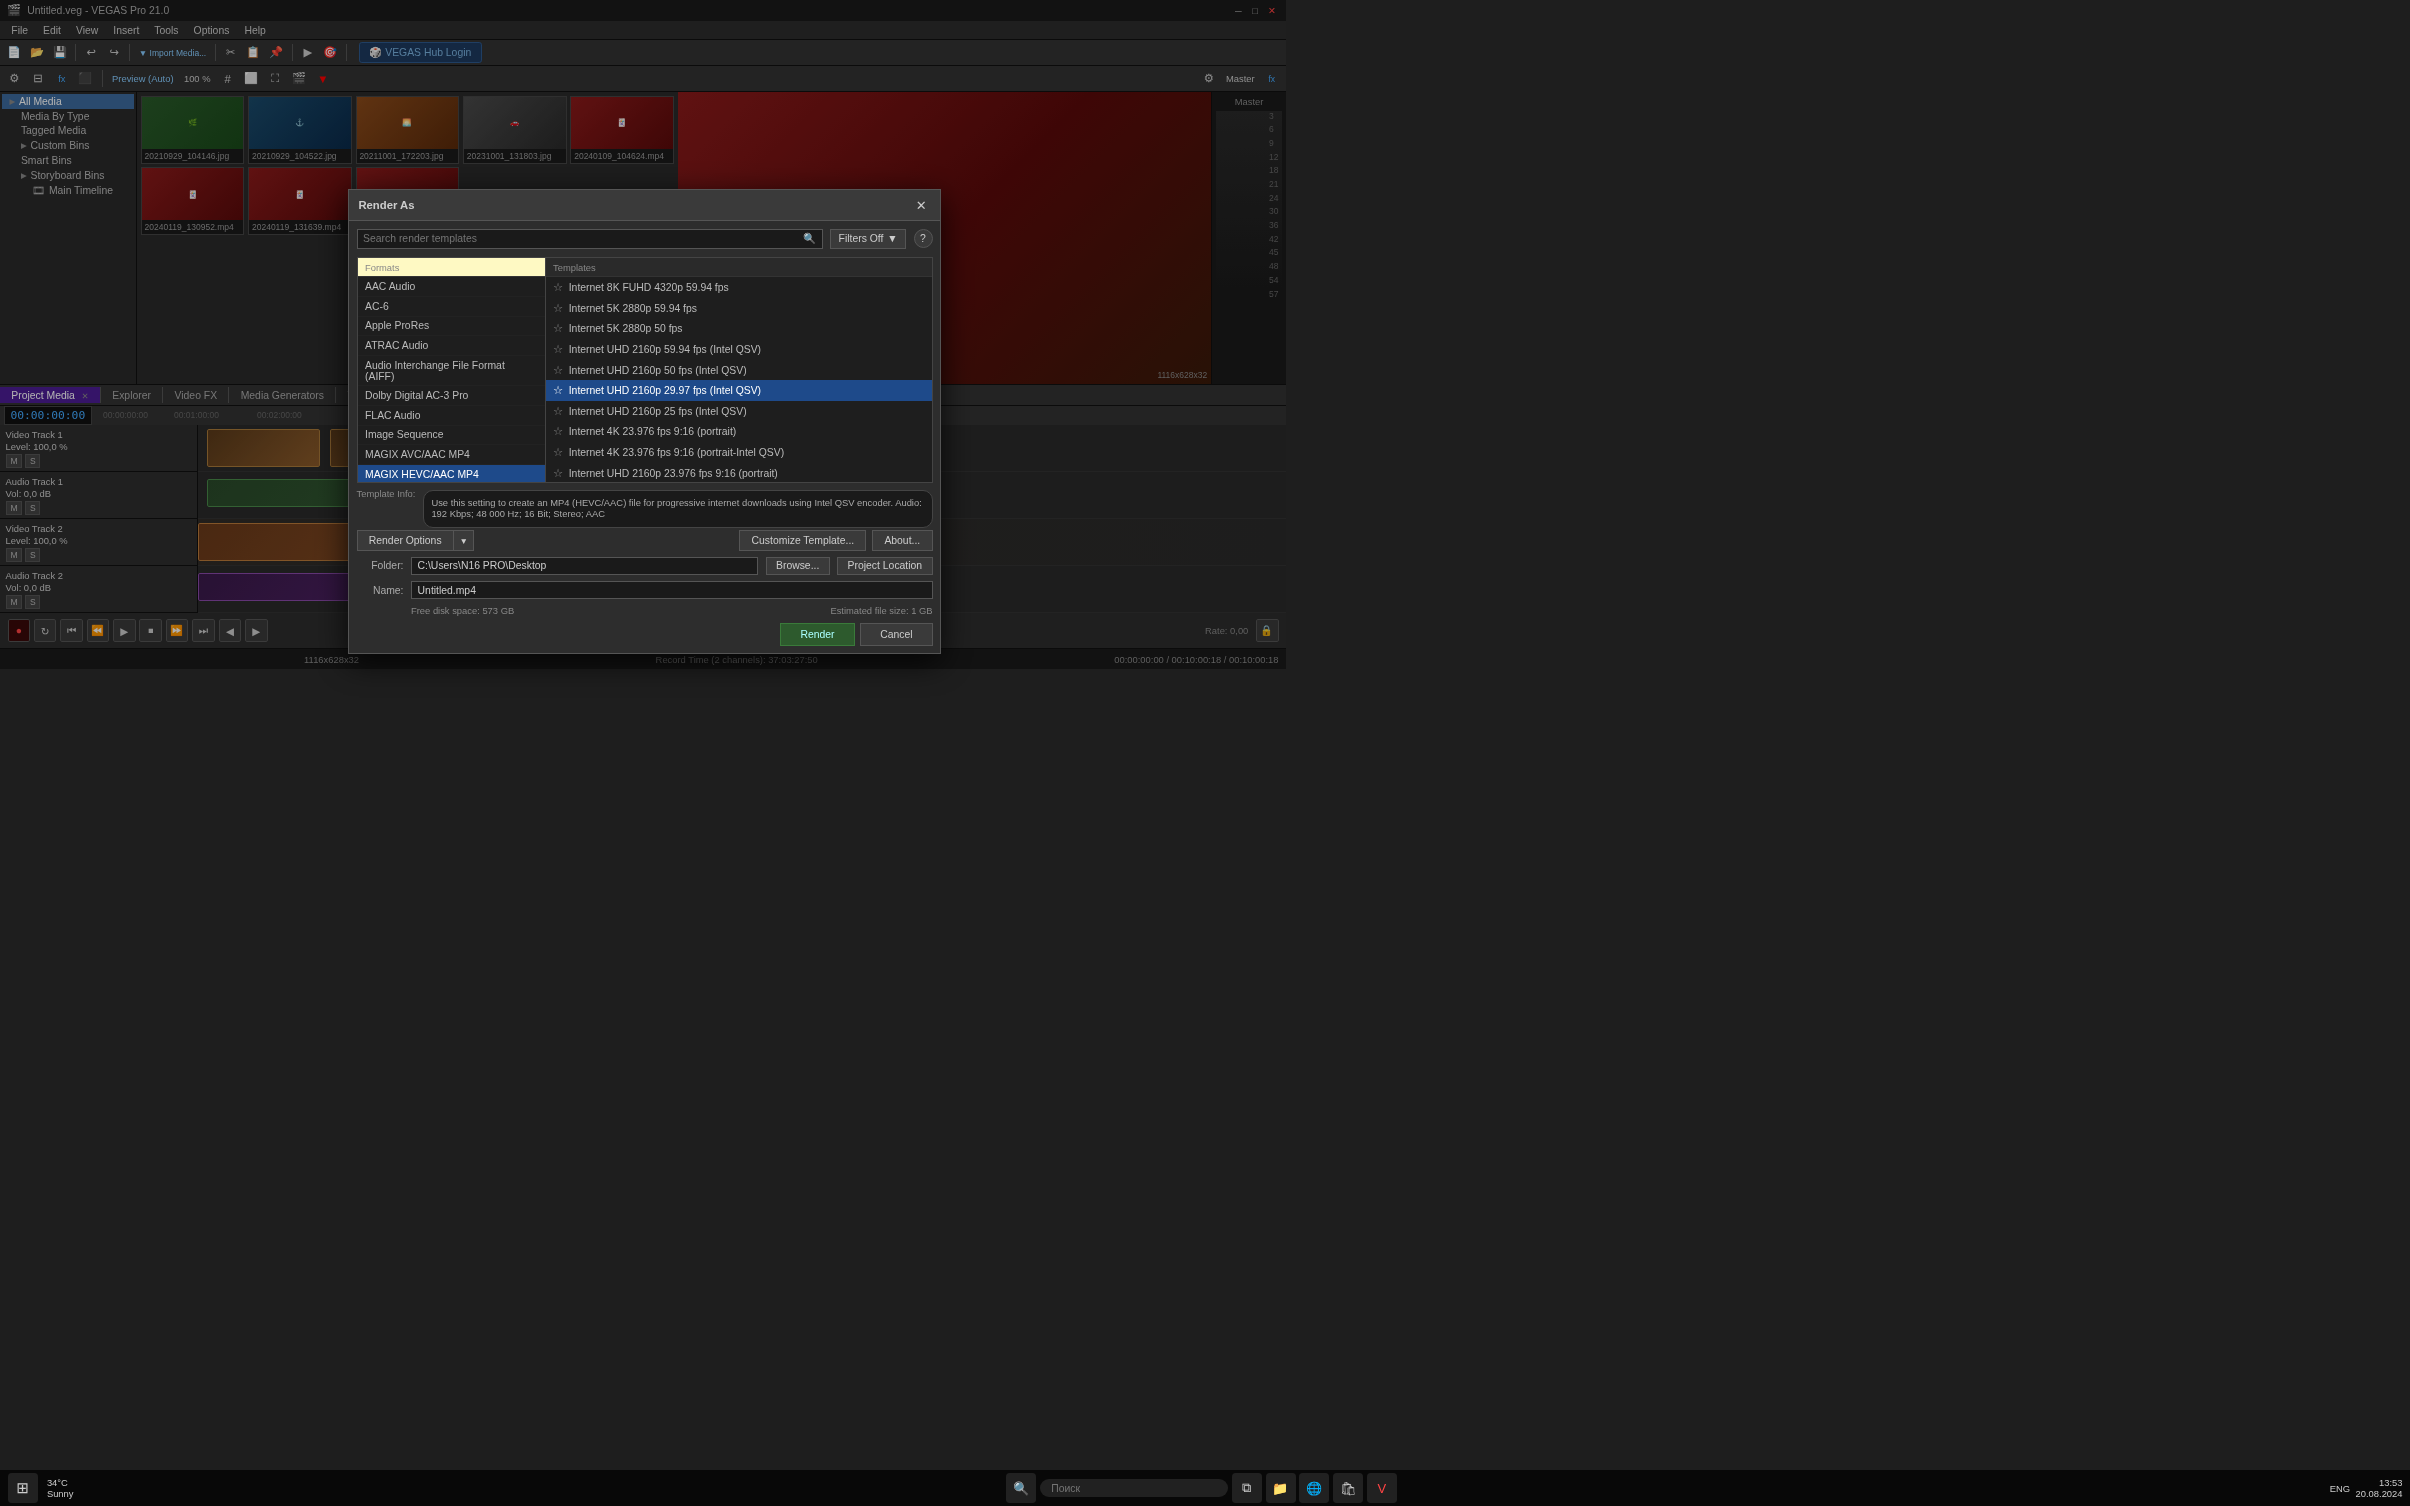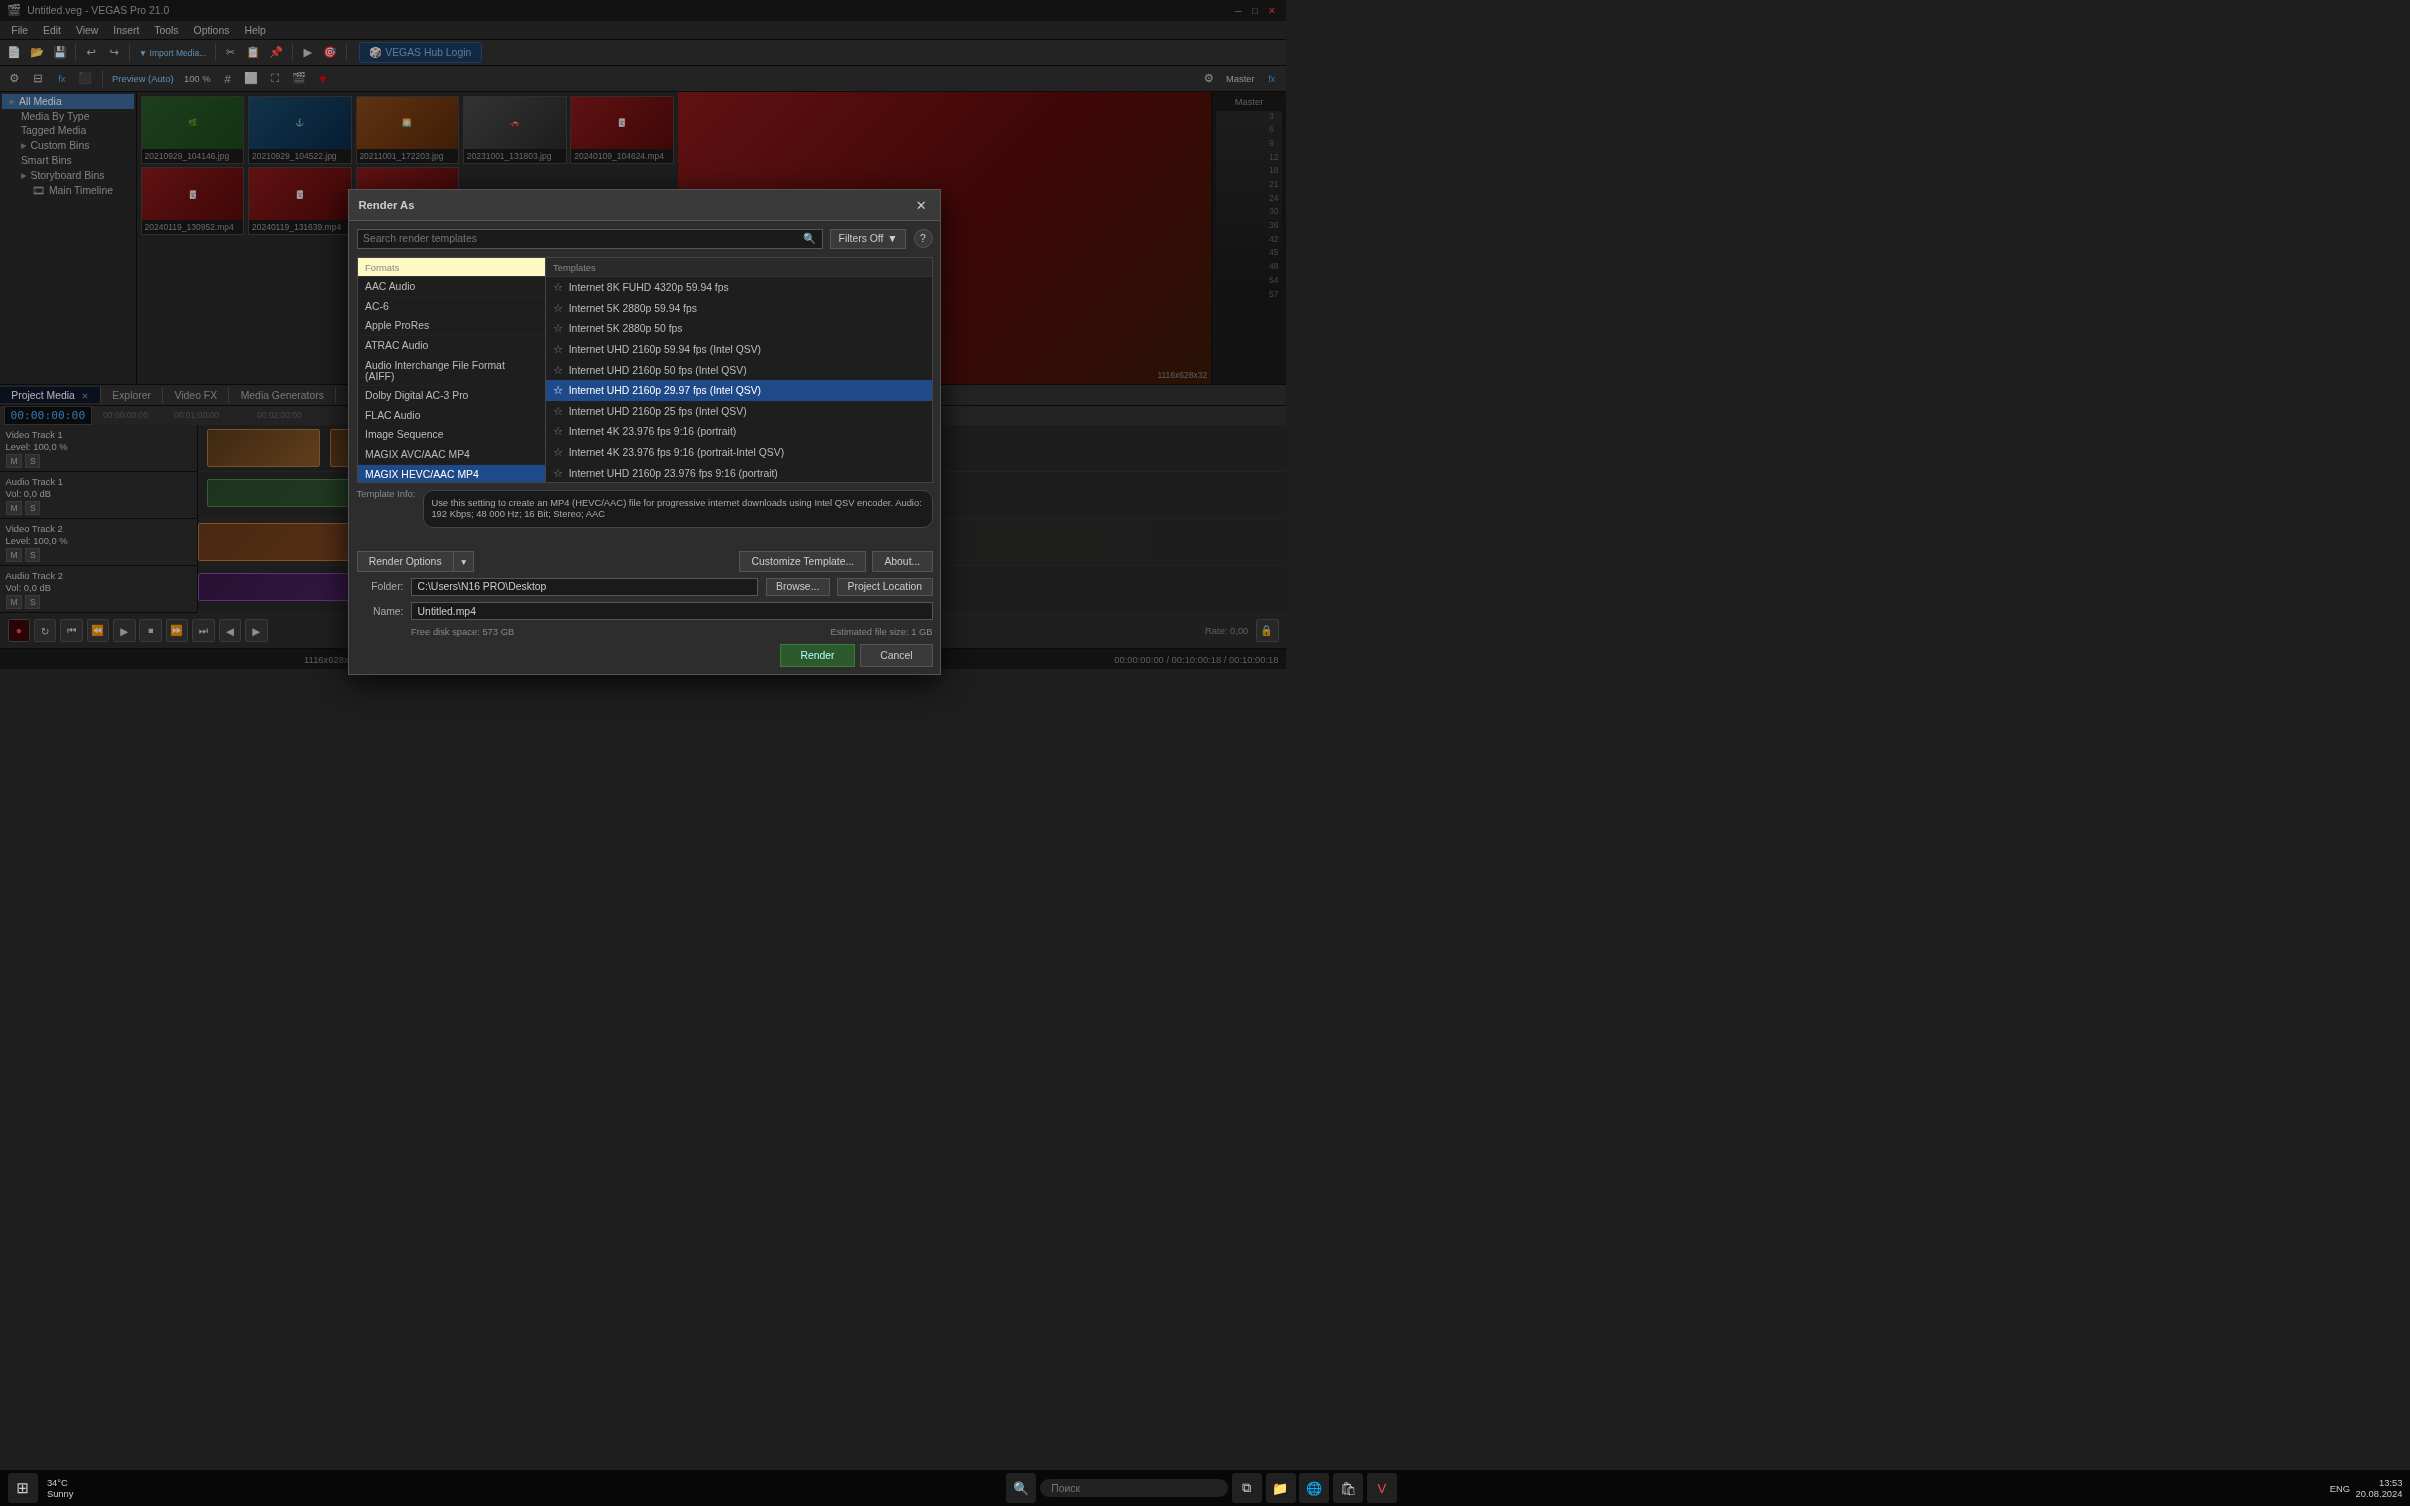--- a/index.html
+++ b/index.html
@@ -46,21 +46,21 @@
     .thumb-img.street { background: linear-gradient(135deg, #4a4a4a, #2a2a2a); }
     .thumb-img.cards { background: linear-gradient(135deg, #8a1a1a, #5a0a0a); }
     .thumb-img.port { background: linear-gradient(135deg, #1a4a6a, #0a2a4a); }
     
     
     #preview-area { background: #1a1a1a; flex: 1; position: relative; }
     
     
     #bottom-tabs { background: #333; height: 21px; display: flex; align-items: center; border-top: 0.9px solid #111; }
     .bottom-tab { padding: 2.8px 11.3px; font-size: 10.4px; cursor: pointer; color: #aaa; border-right: 0.9px solid #555; }
-    .bottom-tab.active { background: #0f172a; color: white; }
+    .bottom-tab.active { background: #4c1d95; color: white; }
     .tab-close { margin-left: 3.8px; font-size: 8.5px; color: #888; }
     
     
     #timeline { height: 207px; background: #2a2a2a; display: flex; flex-direction: column; border-top: 0.9px solid #111; }
     #timeline-header { height: 21px; background: #333; display: flex; align-items: center; padding: 0 3.8px; gap: 3.8px; }
     #timeline-body { display: flex; flex: 1; }
     #track-headers { width: 198px; background: #2e2e2e; border-right: 0.9px solid #111; overflow-y: hidden; }
     .track-header { height: 47px; border-bottom: 0.9px solid #111; padding: 3.8px 5.6px; display: flex; flex-direction: column; gap: 1.9px; }
     .track-name { font-size: 9.4px; color: #ccc; }
     .track-controls { display: flex; gap: 2.8px; align-items: center; }
@@ -107,21 +107,21 @@
     .format-item.selected { background: #1e4a8a; color: white; }
     #templates-panel { flex: 1; background: #1e1e1e; overflow-y: auto; }
     #templates-header { padding: 3.8px 7.5px; font-size: 9.4px; color: #888; border-bottom: 0.9px solid #333; background: #2a2a2a; }
     .template-item { padding: 3.8px 7.5px; cursor: pointer; font-size: 10.4px; color: #bbb; display: flex; align-items: center; gap: 5.6px; }
     .template-item.selected { background: #1e4a8a; color: white; }
     .star-icon { color: #888; font-size: 11.3px; }
     .star-icon.selected { color: white; }
     
     #template-info { margin-top: 3.8px; padding: 5.6px 7.5px; background: #1a1a1a; border: 0.9px solid #444; font-size: 9.4px; color: #aaa; min-height: 38px; }
     
-    #dialog-actions { display: flex; gap: 5.6px; margin-top: 23px; justify-content: flex-start; }
+    #dialog-actions { display: flex; gap: 5.6px; margin-top: 2px; justify-content: flex-start; }
     .dialog-btn-group { display: flex; }
     .dialog-btn { padding: 3.8px 11.3px; background: #3a3a3a; border: 0.9px solid #555; color: #ccc; cursor: pointer; font-size: 10.4px; }
     .dialog-btn-arrow { padding: 3.8px 5.6px; background: #3a3a3a; border: 0.9px solid #555; border-left: none; color: #ccc; cursor: pointer; font-size: 8.5px; }
     
     #folder-row, #name-row, #disk-row { display: flex; align-items: center; gap: 7.5px; margin-top: 5.6px; }
     .field-label { width: 47px; font-size: 10.4px; color: #aaa; text-align: right; }
     .field-input { flex: 1; background: #1a1a1a; border: 0.9px solid #555; color: #ccc; padding: 2.8px 5.6px; font-size: 10.4px; }
     .field-btn { padding: 2.8px 9.4px; background: #3a3a3a; border: 0.9px solid #555; color: #ccc; cursor: pointer; font-size: 10.4px; }
     .disk-info { font-size: 9.4px; color: #888; flex: 1; }
     .file-size { font-size: 9.4px; color: #888; }

